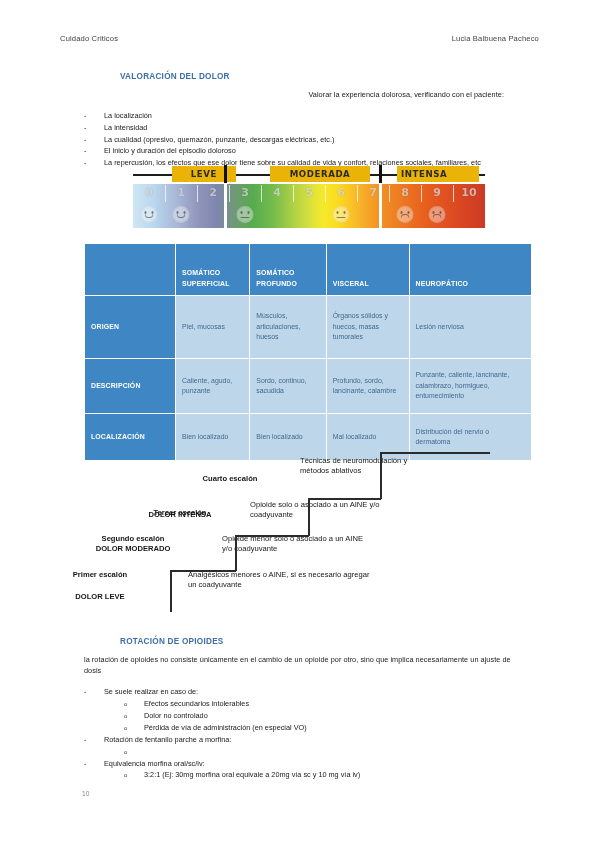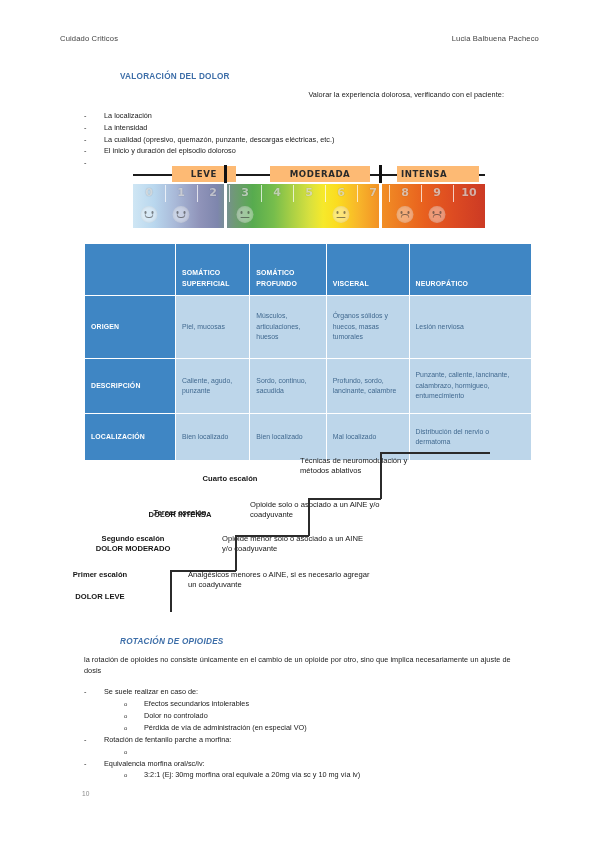--- a/index.html
+++ b/index.html
@@ -40,21 +40,21 @@
   .ind1 { padding-left:0px; }
   .ind2 { padding-left:40px; }
 
   
   .scale-wrap { position:absolute; left:133px; top:166px; width:352px; height:62px; }
   .scale-labels { position:absolute; left:0; top:0; width:100%; height:16px; }
   .scale-rule {
     position:absolute; top:8px; left:0; width:100%; height:1.6px; background:#1c1c1c;
   }
   .sl-box {
-    position:absolute; top:0px; background:#fdba74;
+    position:absolute; top:0px; background:#eab308;
     font-size:8.6px; font-weight:bold; color:#2a2a2a;
     letter-spacing:.6px; padding:0 4px; line-height:16px;
     font-family:"DejaVu Sans", sans-serif;
   }
   .sl-tick {
     position:absolute; top:-1px; width:3.2px; height:19px; background:#111;
   }
   .bar {
     position:absolute; top:18px; left:0; width:100%; height:44px;
     background:linear-gradient(to right,
@@ -148,20 +148,21 @@
     <div class="bl-row">
         <span class="bl-dash">-</span>
         <span>La cualidad (opresivo, quemazón, punzante, descargas eléctricas, etc.)</span>
       </div>
     <div class="bl-row">
         <span class="bl-dash">-</span>
         <span>El inicio y duración del episodio doloroso</span>
       </div>
     <div class="bl-row">
         <span class="bl-dash">-</span>
+        <span>La repercusión, los efectos que ese dolor tiene sobre su calidad de vida y confort, relaciones sociales, familiares, etc</span>
       </div>
   </div>
 
   <div class="scale-wrap">
     <div class="scale-labels">
       <div class="scale-rule"></div>
       <div id="band-holder">
           <div class="sl-box" style="left: 11%; width: 16%; text-align: center;">LEVE</div>
           <div class="sl-box" style="left: 39%; width: 26%; text-align: center;">MODERADA</div>
           <div class="sl-box" style="left: 75%; width: 21%; text-align: left;">INTENSA</div>
@@ -281,21 +282,21 @@
     <div class="ld-line" style="left:220px; top:0px;  width:110px; height:1.5px;"></div>
     <div class="ld-line" style="left:220px; top:0px;  width:1.5px; height:47px;"></div>
     <div class="ld-line" style="left:148px; top:46px; width:73px;  height:1.5px;"></div>
     <div class="ld-line" style="left:148px; top:46px; width:1.5px; height:38px;"></div>
     <div class="ld-line" style="left:75px;  top:83px; width:74px;  height:1.5px;"></div>
     <div class="ld-line" style="left:75px;  top:83px; width:1.5px; height:36px;"></div>
     <div class="ld-line" style="left:10px;  top:118px;width:66px;  height:1.5px;"></div>
     <div class="ld-line" style="left:10px;  top:118px;width:1.5px; height:42px;"></div>
   </div>
 
-  <div class="h-blue" style="top:637px;font-style:italic;">ROTACIÓN DE OPIOIDES</div>
+  <div class="h-blue" style="top:637px;">ROTACIÓN DE OPIOIDES</div>
   <div class="para" style="top:655px; width:438px;">la rotación de opioides no consiste únicamente en el cambio de un opioide por otro, sino que implica necesariamente un ajuste de dosis</div>
 
   <div class="bullet-list" style="top:686px; width:450px;" id="rot-list">
       <div class="bl-row ind1">
         <span class="bl-dash">-</span>
         <span>Se suele realizar en caso de:</span>
       </div>
       <div class="bl-row ind2">
         <span class="bl-o">o</span>
         <span>Efectos secundarios intolerables</span>

